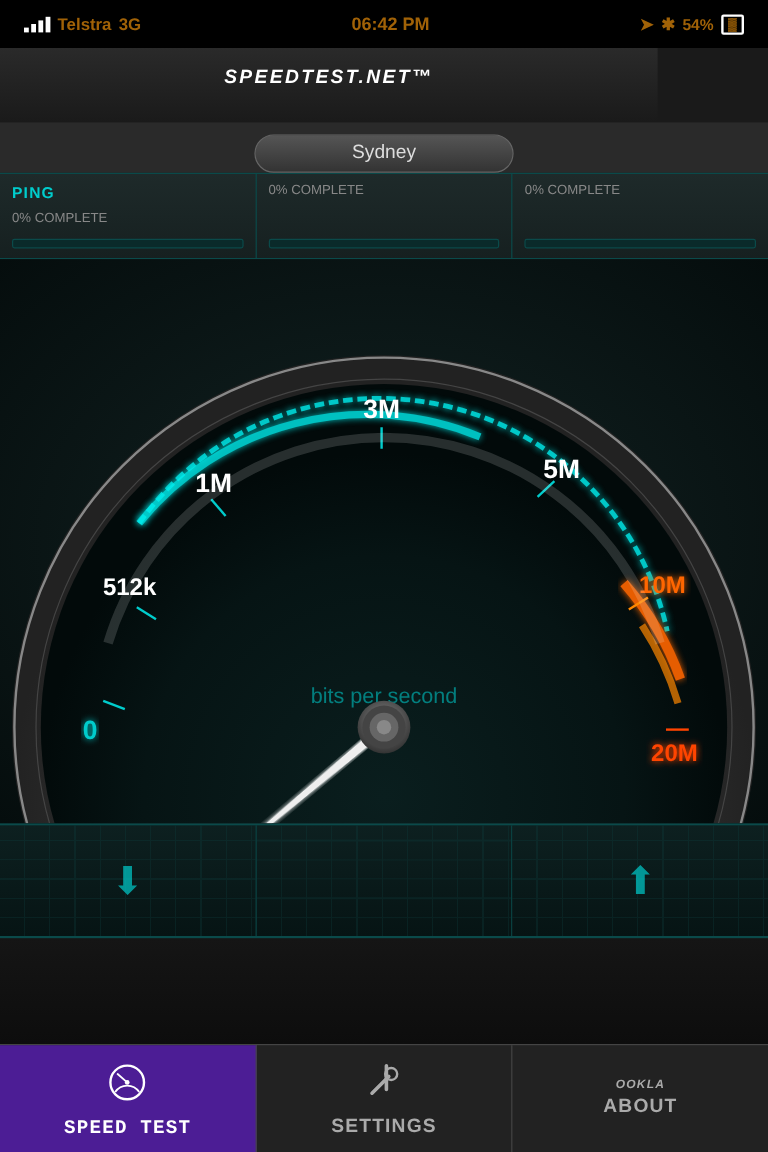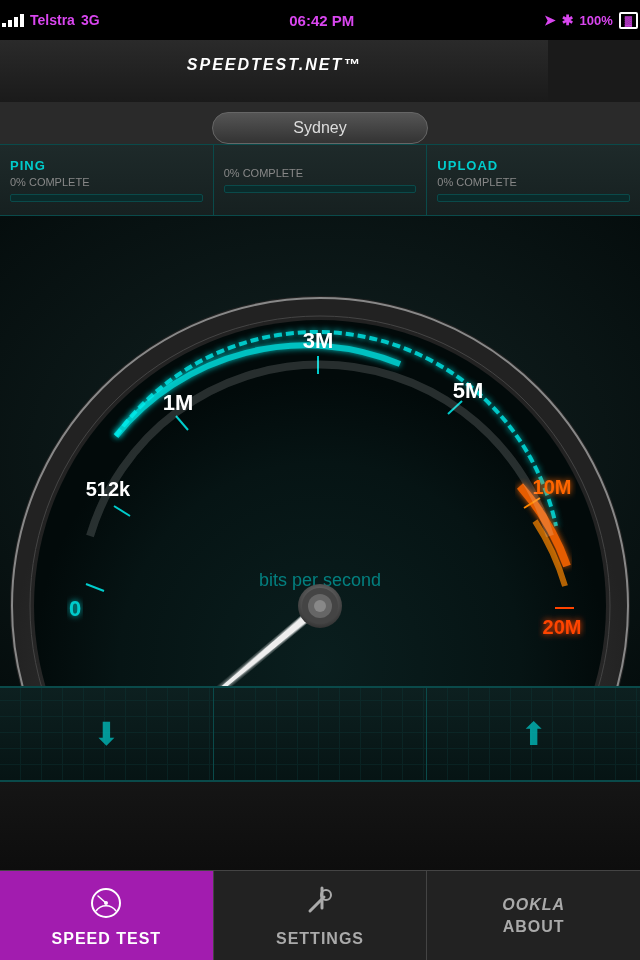--- a/index.html
+++ b/index.html
@@ -13,22 +13,22 @@
     }
 
     
     #status-bar {
       width: 640px;
       height: 40px;
       background: #000;
       display: flex;
       align-items: center;
       justify-content: space-between;
-      padding: 0 2px;
-      color: #d946ef;
+      padding: 0 20px;
+      color: #a16207;
       font-size: 14px;
       font-weight: bold;
     }
     .status-left { display: flex; align-items: center; gap: 6px; }
     .status-center { font-size: 15px; font-weight: bold; }
     .status-right { display: flex; align-items: center; gap: 6px; font-size: 13px; }
     .signal-bars { display: flex; align-items: flex-end; gap: 2px; }
     .signal-bar { width: 4px; background: #fff; }
 
     
@@ -73,21 +73,21 @@
       height: 72px;
       background: linear-gradient(180deg, #1e2a2a 0%, #162020 100%);
       border-top: 1px solid #0a4a4a;
       border-bottom: 1px solid #0a4a4a;
       display: flex;
     }
     .stat-col {
       flex: 1;
       display: flex;
       flex-direction: column;
-      justify-content: center;
+      justify-content: space-between;
       padding: 8px 10px;
       border-right: 1px solid #0a4a4a;
     }
     .stat-col:last-child { border-right: none; }
     .stat-label {
       color: #00cccc;
       font-size: 13px;
       font-weight: bold;
       letter-spacing: 1px;
       margin-bottom: 3px;
@@ -186,21 +186,21 @@
       flex: 1;
       display: flex;
       flex-direction: column;
       align-items: center;
       justify-content: center;
       gap: 4px;
       border-right: 1px solid #444;
       cursor: pointer;
     }
     .nav-item:last-child { border-right: none; }
-    .nav-item.active { background: #a21caf; }
+    .nav-item.active { background: #4c1d95; font-family: Liberation Mono, monospace; }
     .nav-icon { font-size: 28px; color: #aaa; }
     .nav-item.active .nav-icon { color: #fff; }
     .nav-label {
       font-size: 16px;
       color: #aaa;
       font-weight: bold;
       letter-spacing: 1px;
     }
     .nav-item.active .nav-label { color: #fff; }
   </style>
@@ -215,21 +215,21 @@
       <div class="signal-bar" style="height:10px;"></div>
       <div class="signal-bar" style="height:13px;"></div>
     </div>
     <span>Telstra</span>
     <span>3G</span>
   </div>
   <div class="status-center">06:42 PM</div>
   <div class="status-right">
     <span style="font-size:14px;">➤</span>
     <span style="font-size:14px;">✱</span>
-    <span>100%</span>
+    <span>54%</span>
     <span style="border:2px solid #fff; border-radius:2px; padding:1px 4px; font-size:10px;">▓</span>
   </div>
 </div>
 
 <div id="app-header">
   <div id="app-title">
     <span>SPEEDTEST.NET</span><span>™</span>
   </div>
 </div>
 
@@ -245,21 +245,20 @@
       <div class="stat-progress-fill"></div>
     </div>
   </div>
   <div class="stat-col">
     <div class="stat-complete">0% COMPLETE</div>
     <div class="stat-progress-bg">
       <div class="stat-progress-fill"></div>
     </div>
   </div>
   <div class="stat-col">
-    <div class="stat-label">UPLOAD</div>
     <div class="stat-complete">0% COMPLETE</div>
     <div class="stat-progress-bg">
       <div class="stat-progress-fill"></div>
     </div>
   </div>
 </div>
 
 <div id="gauge-area">
   <svg id="gauge-svg" viewBox="0 0 640 470" xmlns="http://www.w3.org/2000/svg">
     <defs>
@@ -380,16 +379,16 @@
       
       <svg width="36" height="36" viewBox="0 0 36 36">
         <line x1="8" y1="28" x2="22" y2="14" stroke="#aaa" stroke-width="3" stroke-linecap="round"></line>
         <circle cx="24" cy="12" r="5" fill="none" stroke="#aaa" stroke-width="2"></circle>
         <line x1="27" y1="22" x2="13" y2="8" stroke="#aaa" stroke-width="3" stroke-linecap="round" transform="rotate(45,20,15)"></line>
       </svg>
     </div>
     <div class="nav-label">SETTINGS</div>
   </div>
   <div class="nav-item">
-    <div style="color:#aaa; font-size:16px; font-weight:bold; font-style:italic; letter-spacing:1px;">OOKLA</div>
+    <div style="color:#aaa; font-size:10px; font-weight:bold; font-style:italic; letter-spacing:1px;">OOKLA</div>
     <div class="nav-label">ABOUT</div>
   </div>
 </div>
 
 </body></html>

